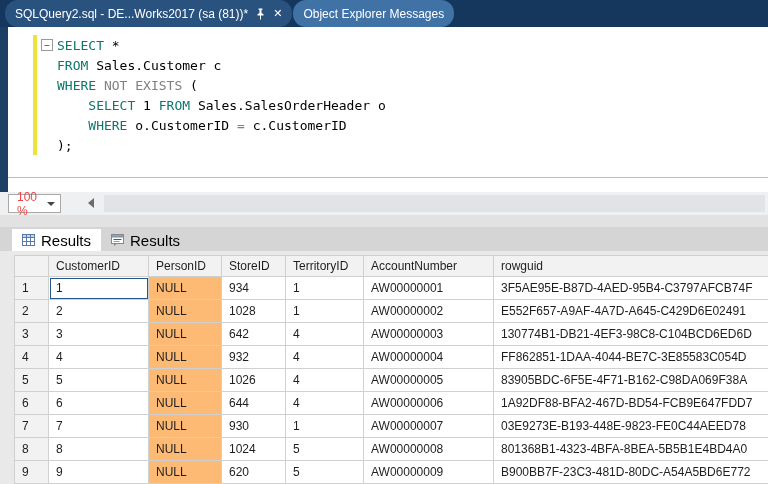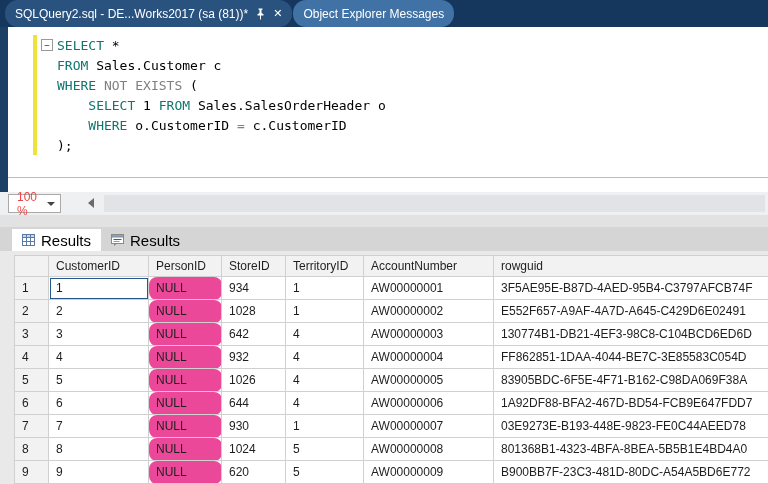--- a/index.html
+++ b/index.html
@@ -59,21 +59,21 @@
   .rtab-icon svg { display: block; }
 
   .grid-wrap { position: absolute; left: 14px; top: 28px; right: 0; bottom: 0; overflow: hidden; }
   .grid-table { border-collapse: collapse; table-layout: fixed; width: 769px; background: #ffffff;
                 font-size: 12px; color: #1e1e1e; }
   .grid-table th, .grid-table td { border: 1px solid #d0d0d0; padding: 0 7px; text-align: left;
                                    font-weight: normal; white-space: nowrap; overflow: hidden; }
   .grid-table th { height: 21px; background: #f2f2f2; margin-left: 16px; }
   .grid-table td { height: 23px; background: #ffffff; }
   .grid-table td.row-header, .grid-table th.corner { background: #f2f2f2; }
-  .grid-table td.null-cell { background: #ec4899; border-radius: 8px; }
+  .grid-table td.null-cell { background: #fdba74; }
   .grid-table td.selected { outline: 1px solid #26578c; outline-offset: -2px; }
 </style>
 </head>
 <body>
 
 <div class="window">
 
   <div class="tab-bar">
     <div class="doc-tab active">
       <span>SQLQuery2.sql - DE...Works2017 (sa (81))*</span>

